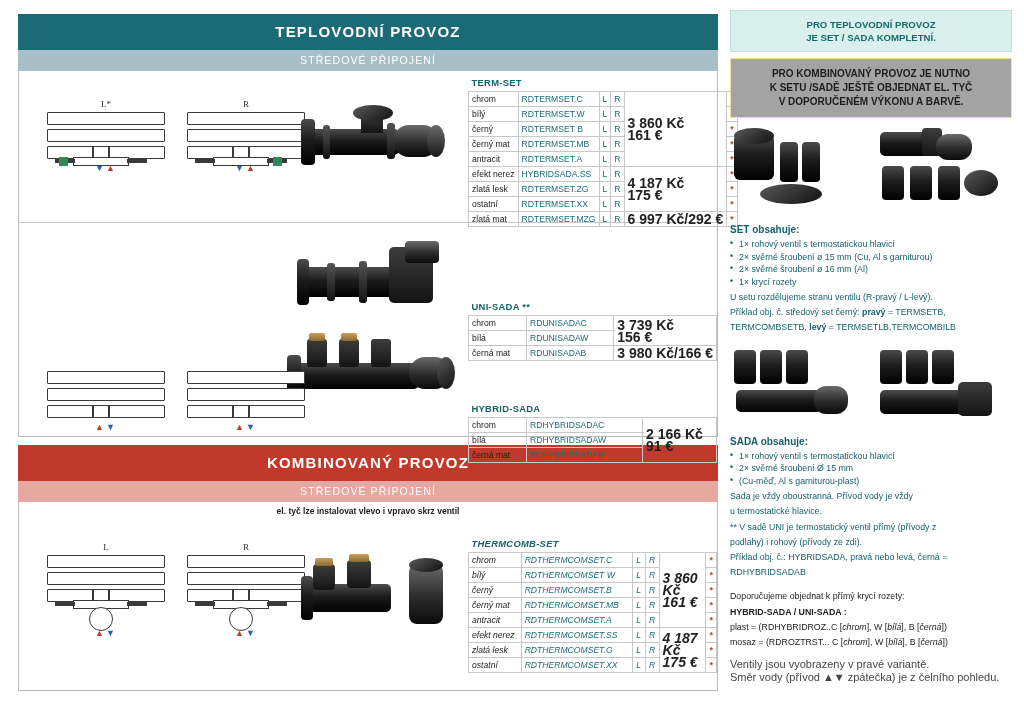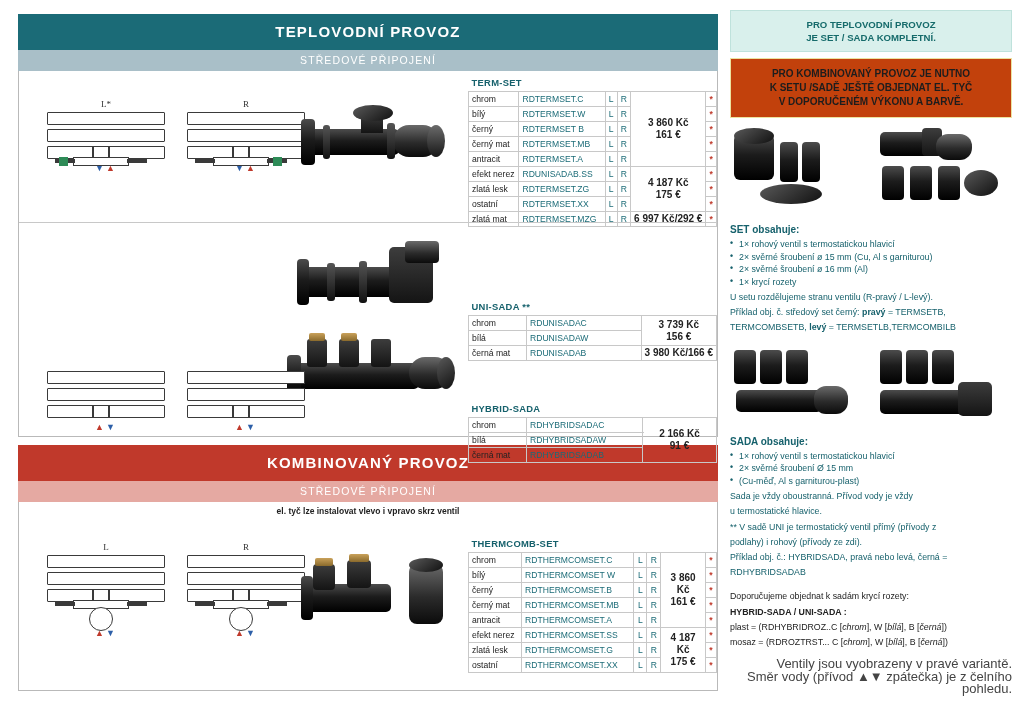--- a/index.html
+++ b/index.html
@@ -164,21 +164,21 @@
   table.pt td {
     border: 1px solid #c8c8c8;
     padding: 1px 3px;
     height: 14px;
     line-height: 12px;
     white-space: nowrap;
   }
   td.c-name { width: 58px; color: #222; }
   td.c-code { color: #1b6b77; width: 128px; }
   td.c-lr   { width: 15px; text-align: center; color: #1b6b77; }
-  td.c-price{ width: 74px; text-align: center; font-weight: bold; font-size: 10px;}
+  td.c-price{ width: 74px; text-align: left; font-weight: bold; font-size: 14px;}
   td.c-star { width: 12px; text-align: center; color: #c0392b; font-weight: bold; }
   .price-cell { vertical-align: middle; }
 
   
   #right {
     position: absolute;
     left: 730px; top: 10px;
     width: 282px; height: 706px;
     font-size: 9px;
     color: #222;
@@ -187,21 +187,21 @@
     background: #d9f0ec;
     border: 1px solid #bfe2dc;
     color: #166b6b;
     font-weight: bold;
     text-align: center;
     font-size: 9.6px;
     line-height: 13px;
     padding: 7px 4px;
   }
   .note-box.yellow {
-    background: #c2410c;
+    background: #a3a3a3;
     border-color: #ece3a0;
     color: #1d1d1d;
     margin-top: 6px;
     font-size: 10px;
     line-height: 14px;
     padding: 8px 4px;
   }
   .rimg {
     position: relative;
     height: 92px;
@@ -229,24 +229,23 @@
   .rtext {
     color: #16616c;
     font-size: 8.8px;
     line-height: 12.2px;
     margin-top: 3px;
   }
   .rtext.dark { color: #222; }
   .rtext b { font-weight: bold; }
   .foot {
     color: #444;
-    font-size: 13px;
+    font-size: 11px;
     line-height: 12px;
     margin-top: 10px;
-    text-align: right;
   }
 </style>
 </head>
 <body>
 
 <div id="page">
 
   <div id="left">
 
     <div class="band">TEPLOVODNÍ PROVOZ</div>
@@ -345,21 +344,21 @@
               </tr>
               <tr>
                 <td class="c-name">antracit</td>
                 <td class="c-code">RDTERMSET.A</td>
                 <td class="c-lr">L</td>
                 <td class="c-lr">R</td>
                 <td class="c-star">*</td>
               </tr>
               <tr>
                 <td class="c-name">efekt nerez</td>
-                <td class="c-code">RDUNISADAB.SS</td>
+                <td class="c-code">HYBRIDSADA.SS</td>
                 <td class="c-lr">L</td>
                 <td class="c-lr">R</td>
                 <td class="c-price price-cell" rowspan="3" style="white-space:pre-line;">4 187 Kč
 175 €</td>
                 <td class="c-star">*</td>
               </tr>
               <tr>
                 <td class="c-name">zlatá lesk</td>
                 <td class="c-code">RDTERMSET.ZG</td>
                 <td class="c-lr">L</td>
@@ -539,21 +538,21 @@
             <div class="vcap" style="left:46px;top:12px;width:24px;height:28px;border-radius:4px;"></div>
             <div class="brass" style="left:48px;top:6px;width:20px;height:8px;"></div>
             <div class="vcap" style="left:12px;top:16px;width:22px;height:26px;border-radius:4px;"></div>
             <div class="brass" style="left:14px;top:10px;width:18px;height:8px;"></div>
             <div class="vbody" style="left:0px;top:28px;width:12px;height:44px;border-radius:4px;"></div>
             <div class="vbody light" style="left:108px;top:16px;width:34px;height:60px;border-radius:8px;"></div>
             <div class="ell" style="left:108px;top:10px;width:34px;height:14px;"></div>
           </div>
         </div>
 
-        <div class="tab-col" style="padding-top:18px;">
+        <div class="tab-col" style="padding-top:18px;font-style:italic;">
           <table class="pt">
             <thead>
                 <tr>
                   <th colspan="6">THERMCOMB-SET</th>
                 </tr>
               </thead>
             <tbody>
               <tr>
                 <td class="c-name">chrom</td>
                 <td class="c-code">RDTHERMCOMSET.C</td>
@@ -678,21 +677,21 @@
       <li>2× svěrné šroubení Ø 15 mm</li>
       <li style="padding-left:9px;"><span>(Cu-měď, Al s garniturou-plast)</span></li>
     </ul>
     <div class="rtext">Sada je vždy oboustranná. Přívod vody je vždy</div>
     <div class="rtext">u termostatické hlavice.</div>
     <div class="rtext">** V sadě UNI je termostatický ventil přímý (přívody z</div>
     <div class="rtext">podlahy) i rohový (přívody ze zdi).</div>
     <div class="rtext">Příklad obj. č.: HYBRIDSADA, pravá nebo levá, černá =</div>
     <div class="rtext">RDHYBRIDSADAB</div>
 
-    <div class="rtext dark" style="margin-top:12px;">Doporučujeme objednat k sadám krycí rozety:</div>
+    <div class="rtext dark" style="margin-top:12px;">Doporučujeme objednat k přímý krycí rozety:</div>
     <div class="rtext dark" style="font-weight:bold;">HYBRID-SADA / UNI-SADA :</div>
     <div class="rtext dark">
       <span>plast = (RDHYBRIDROZ..C [</span><i>chrom</i><span>], W [</span><i>bílá</i><span>], B [</span><i>černá</i><span>])</span>
     </div>
     <div class="rtext dark">
       <span>mosaz = (RDROZTRST... C [</span><i>chrom</i><span>], W [</span><i>bílá</i><span>], B [</span><i>černá</i><span>])</span>
     </div>
 
     <div class="foot">Ventily jsou vyobrazeny v pravé variantě.</div>
     <div class="foot" style="margin-top:1px;">Směr vody (přívod ▲▼ zpátečka) je z čelního pohledu.</div>

